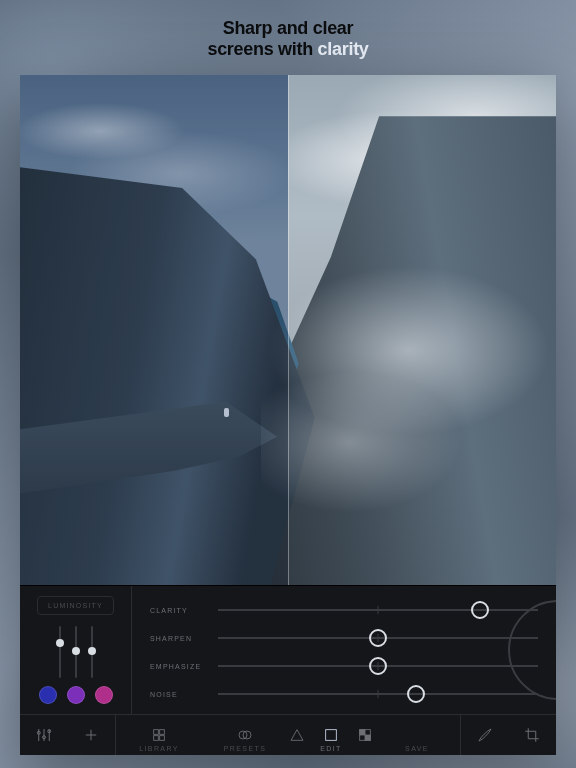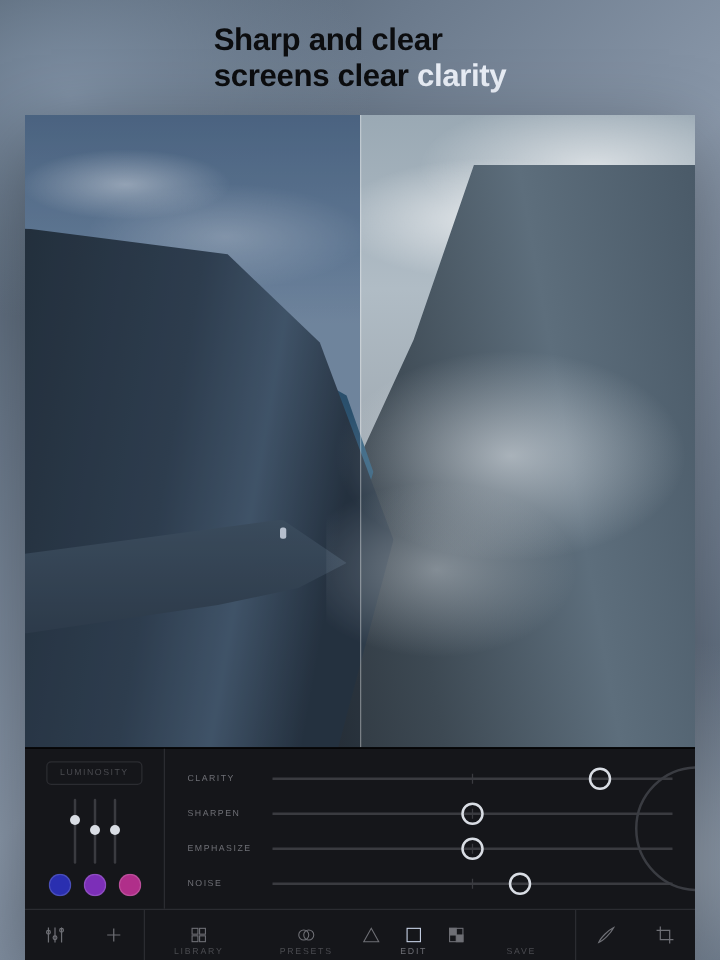--- a/index.html
+++ b/index.html
@@ -15,21 +15,21 @@
   *{box-sizing:border-box;margin:0;padding:0;font-family:-apple-system,BlinkMacSystemFont,"Segoe UI",Helvetica,Arial,sans-serif;}
   body{
     width:576px;height:768px;overflow:hidden;
     background:
       radial-gradient(ellipse 400px 300px at 10% 10%, #7e8fa3 0%, transparent 60%),
       radial-gradient(ellipse 400px 300px at 90% 90%, #9aa6b5 0%, transparent 60%),
       linear-gradient(135deg,#4a5968 0%,#6b7a8c 25%,#8a98aa 50%,#6f7d8f 75%,#4d5c6e 100%);
     display:flex;flex-direction:column;align-items:center;
   }
   .headline{
-    margin-top:18px;font-weight:700;font-size:25px;line-height:1.15;
+    margin-top:18px;text-align:center;font-weight:700;font-size:18px;line-height:1.15;
     color:#0c0d0f;letter-spacing:-.3px;
   }
   .headline .highlight{color:#e9eef6;font-weight:700;}
   .device{
     margin-top:16px;width:536px;height:680px;background:var(--bg-dark);
     box-shadow:0 20px 60px rgba(0,0,0,.35);position:relative;overflow:hidden;
     display:flex;flex-direction:column;
   }
   
   .canvas{flex:1;position:relative;overflow:hidden;}
@@ -145,21 +145,21 @@
   .tb-section.sel .tb-label{color:var(--text-dim);}
   .tb-right{width:96px;display:flex;border-left:1px solid var(--line);}
   .tb-right .tb-btn{flex:1;flex-direction:column;gap:0;position:relative;}
 </style>
 </head>
 <body>
 
 <div class="headline">
   <div>Sharp and clear</div>
   <div>
-    <span>screens clear </span><span class="highlight">clarity</span>
+    <span>screens with </span><span class="highlight">clarity</span>
   </div>
 </div>
 
 <div class="device">
 
   <div class="canvas">
     <div class="photo">
       <div class="sky-left"></div>
         <div class="sky-right"></div>
       <div class="mtn-right"></div>

